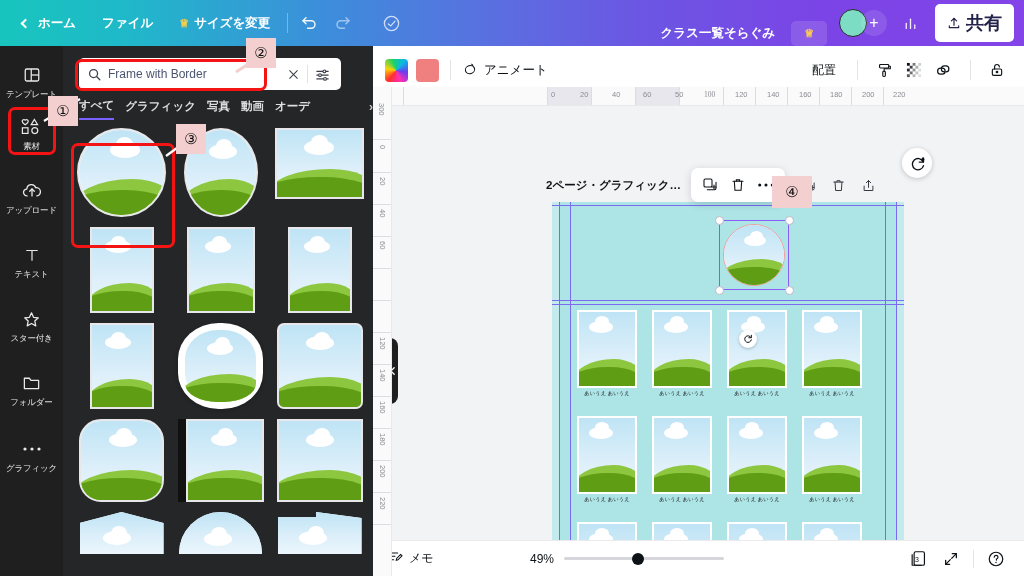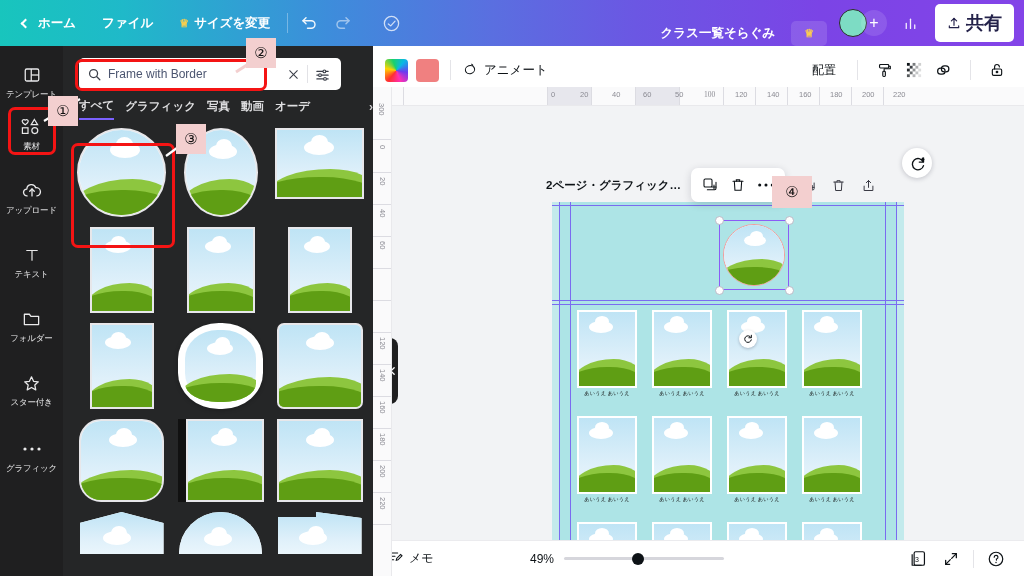--- a/index.html
+++ b/index.html
@@ -246,33 +246,33 @@
       <span class="rail-ico">
         <svg width="18" height="18" viewBox="0 0 24 24" fill="none" stroke="#e9e9ea" stroke-width="1.6" stroke-linecap="round">
           <line x1="5" y1="6" x2="19" y2="6"></line>
             <line x1="12" y1="6" x2="12" y2="19"></line>
           </svg>
       </span>
       <span class="lbl">テキスト</span>
     </div>
     <div class="rail-item" style="margin-top:12px">
       <span class="rail-ico">
+        <svg width="19" height="19" viewBox="0 0 24 24" fill="none" stroke="#e9e9ea" stroke-width="1.6" stroke-linejoin="round">
+          <polygon points="12 3.6 14.6 9.2 20.6 9.9 16.2 14 17.4 20 12 17 6.6 20 7.8 14 3.4 9.9 9.4 9.2"></polygon>
+          </svg>
+      </span>
+      <span class="lbl">スター付き</span>
+    </div>
+    <div class="rail-item" style="margin-top:12px">
+      <span class="rail-ico">
         <svg width="19" height="18" viewBox="0 0 24 22" fill="none" stroke="#e9e9ea" stroke-width="1.6" stroke-linejoin="round">
           <path d="M3 18V5h6.3l2 2.6H21V18z"></path>
           </svg>
       </span>
       <span class="lbl">フォルダー</span>
-    </div>
-    <div class="rail-item" style="margin-top:12px">
-      <span class="rail-ico">
-        <svg width="19" height="19" viewBox="0 0 24 24" fill="none" stroke="#e9e9ea" stroke-width="1.6" stroke-linejoin="round">
-          <polygon points="12 3.6 14.6 9.2 20.6 9.9 16.2 14 17.4 20 12 17 6.6 20 7.8 14 3.4 9.9 9.4 9.2"></polygon>
-          </svg>
-      </span>
-      <span class="lbl">スター付き</span>
     </div>
     <div class="rail-item" style="margin-top:14px">
       <span class="rail-ico">
         <svg width="20" height="6" viewBox="0 0 20 6" fill="#e9e9ea">
           <circle cx="3" cy="3" r="1.6"></circle>
             <circle cx="10" cy="3" r="1.6"></circle>
             <circle cx="17" cy="3" r="1.6"></circle>
           </svg>
       </span>
       <span class="lbl">グラフィック</span>

